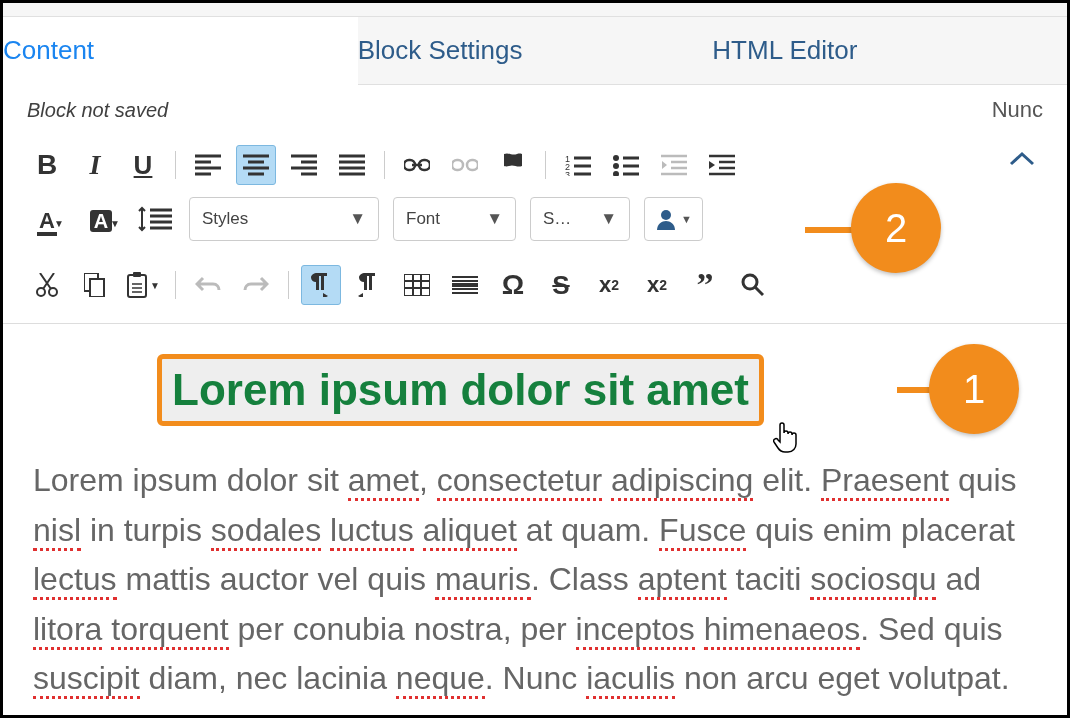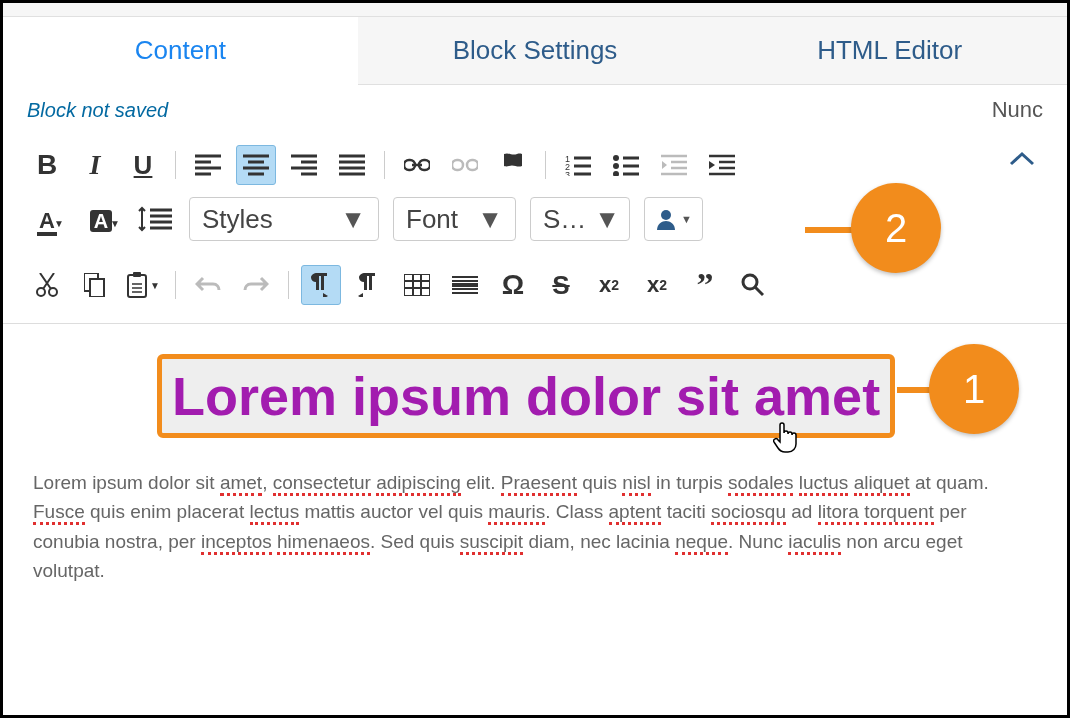--- a/index.html
+++ b/index.html
@@ -3,50 +3,50 @@
 <meta charset="utf-8">
 <style>
 * { box-sizing: border-box; margin: 0; padding: 0; }
 body { font-family: -apple-system, BlinkMacSystemFont, "Segoe UI", Arial, sans-serif; background: #fff; border: 3px solid #000; width: 1070px; height: 718px; overflow: hidden; }
 
 .app-container { display: flex; flex-direction: column; height: 100%; }
 
 .topbar { background: #f6f6f6; height: 14px; border-bottom: 1px solid #e0e0e0; }
 
 .tabs { display: flex; background: #f6f6f6; }
-.tab { flex: 1; text-align: center; padding: 18px 0; font-size: 26px; color: #2e5c8a; cursor: pointer; border-bottom: 1px solid #e0e0e0; }
+.tab { flex: 1; text-align: left; padding: 18px 0; font-size: 26px; color: #2e5c8a; cursor: pointer; border-bottom: 1px solid #e0e0e0; }
 .tab.active { background: #fff; color: #1a85f0; border-bottom: none; }
 
 .status-row { display: flex; justify-content: space-between; align-items: center; padding: 12px 24px 10px 24px; }
-.status-text { font-style: italic; color: #0369a1; font-size: 20px; }
+.status-text { font-style: italic; color: #404040; font-size: 20px; }
 .context-text { color: #555; font-size: 22px; }
 
 .toolbar { padding: 6px 24px; position: relative; }
 .tool-row { display: flex; align-items: center; gap: 8px; padding: 6px 0; flex-wrap: wrap; }
 .tool-btn { display: inline-flex; align-items: center; justify-content: center; min-width: 40px; height: 40px; cursor: pointer; color: #333; font-size: 22px; border-radius: 3px; }
 .tool-btn.active { background: #b4dbf5; border: 1px solid #7cb8e0; }
 .tool-btn.disabled { color: #bbb; }
 .sep { width: 1px; height: 28px; background: #ccc; margin: 0 4px; }
-.dropdown-field { display: inline-flex; align-items: center; justify-content: space-between; border: 1px solid #ccc; border-radius: 4px; padding: 6px 12px; height: 44px; font-size: 26px; color: #444; background: #fff; cursor: pointer; }
+.dropdown-field { display: inline-flex; align-items: center; justify-content: space-between; border: 1px solid #ccc; border-radius: 4px; padding: 6px 12px; height: 44px; font-size: 17px; color: #444; background: #fff; cursor: pointer; }
 .dropdown-field .dd-arrow { margin-left: 8px; color: #555; }
 .user-dd { border: 1px solid #ccc; border-radius: 4px; height: 44px; display: inline-flex; align-items: center; padding: 0 10px; cursor: pointer; }
 
 .collapse-chevron { position: absolute; right: 32px; top: 18px; color: #2e5c8a; font-size: 26px; cursor: pointer; }
 
 .callout { position: absolute; width: 90px; height: 90px; border-radius: 50%; background: #f28c1c; color: #fff; display: flex; align-items: center; justify-content: center; font-size: 40px; font-weight: 300; box-shadow: 0 2px 4px rgba(0,0,0,0.25); z-index: 50; }
 .callout-line { position: absolute; background: #f28c1c; height: 6px; z-index: 48; }
 
 .cursor-hand { position: absolute; left: 770px; top: 288px; z-index: 60; }
 
 .content-area { border-top: 1px solid #ddd; margin-top: 6px; padding: 30px 24px 0 24px; position: relative; }
 
 .heading-highlight-box { border: 5px solid #f28c1c; border-radius: 6px; background: #eee; padding: 6px 10px; display: inline-block; margin-left: 130px; margin-bottom: 30px; position: relative; }
-.heading-text { font-size: 54px; font-weight: 700; color: #a21caf; }
-
-.body-text { font-size: 19px; line-height: 1.55; color: #666; padding: 0 6px; }
+.heading-text { font-size: 44px; font-weight: 700; color: #15803d; }
+
+.body-text { font-size: 32px; line-height: 1.55; color: #666; padding: 0 6px; }
 .sp { border-bottom: 3px dotted #e03030; }
 
 svg { display: block; }
 </style>
 </head>
 <body>
 
 <div class="app-container">
 
   <div class="topbar"></div>

